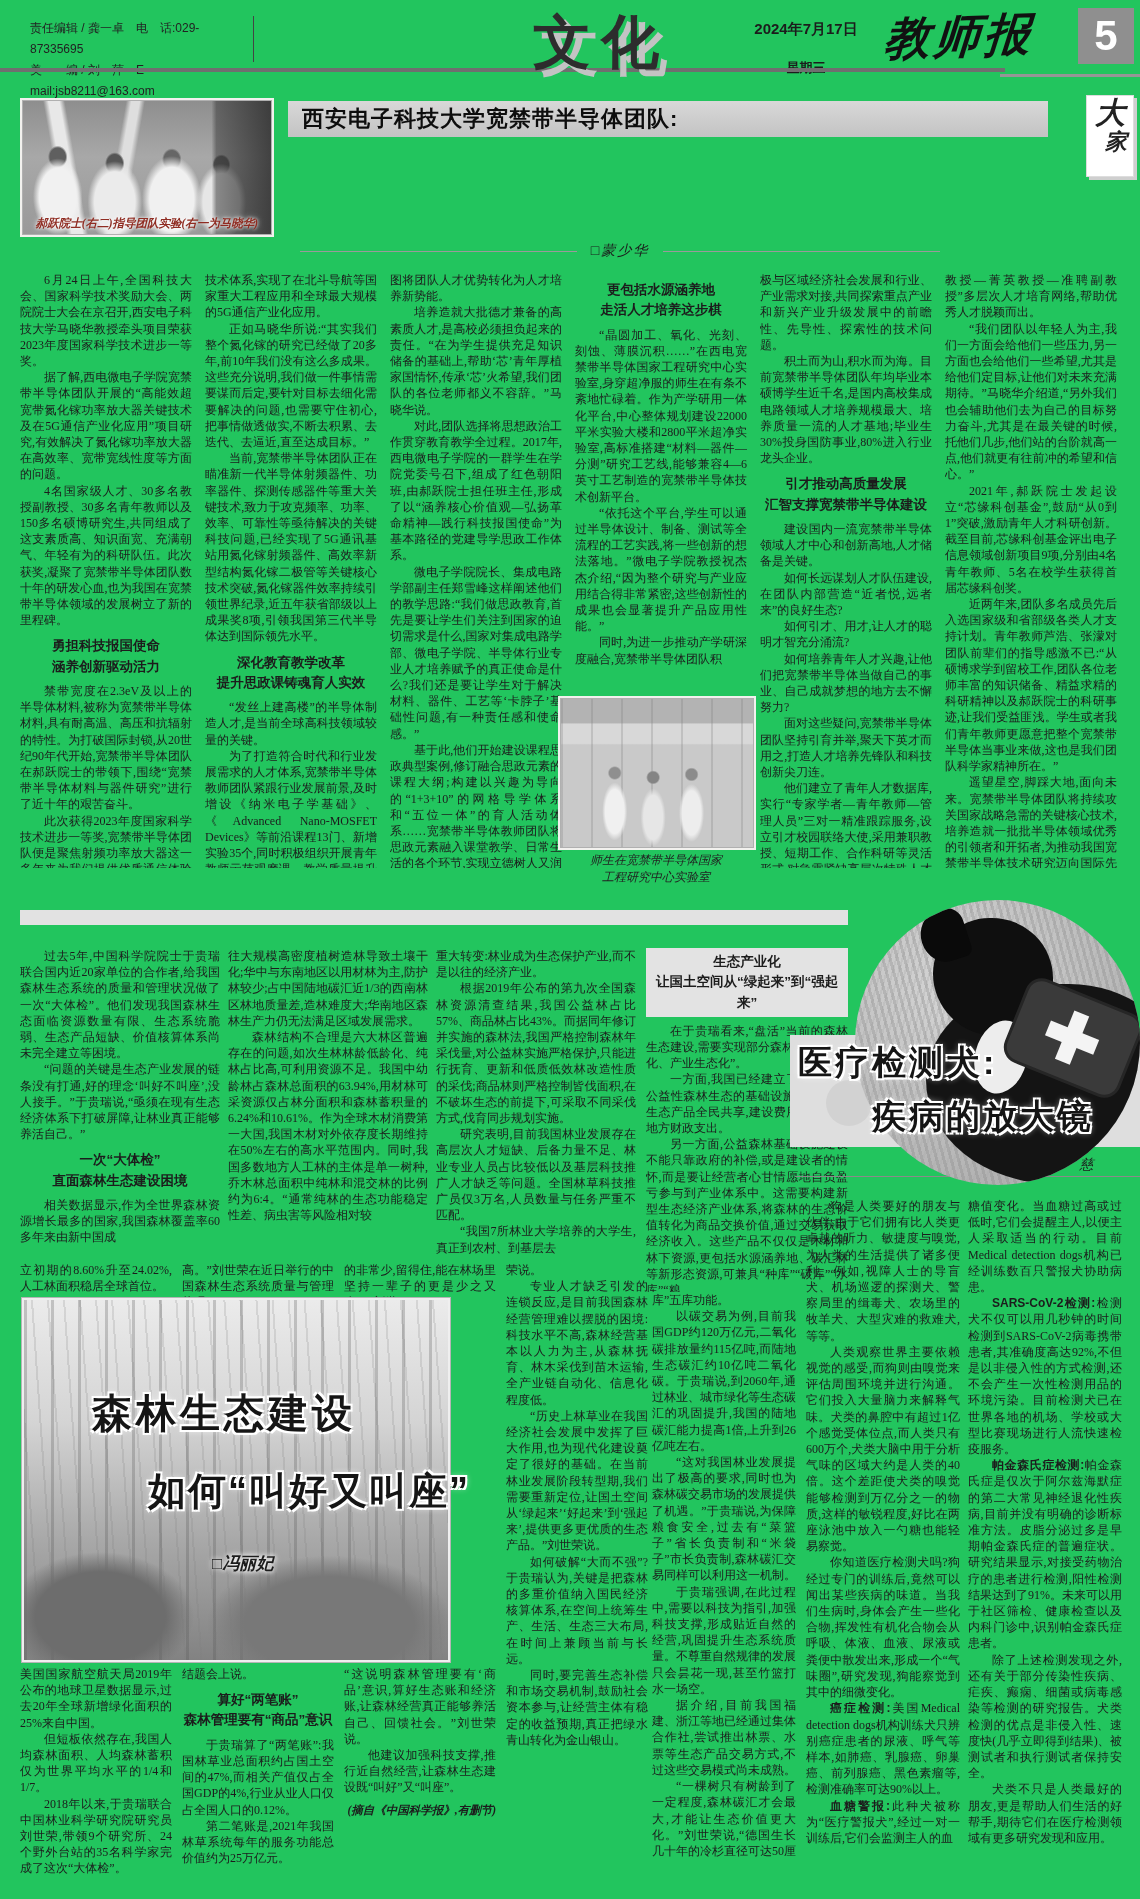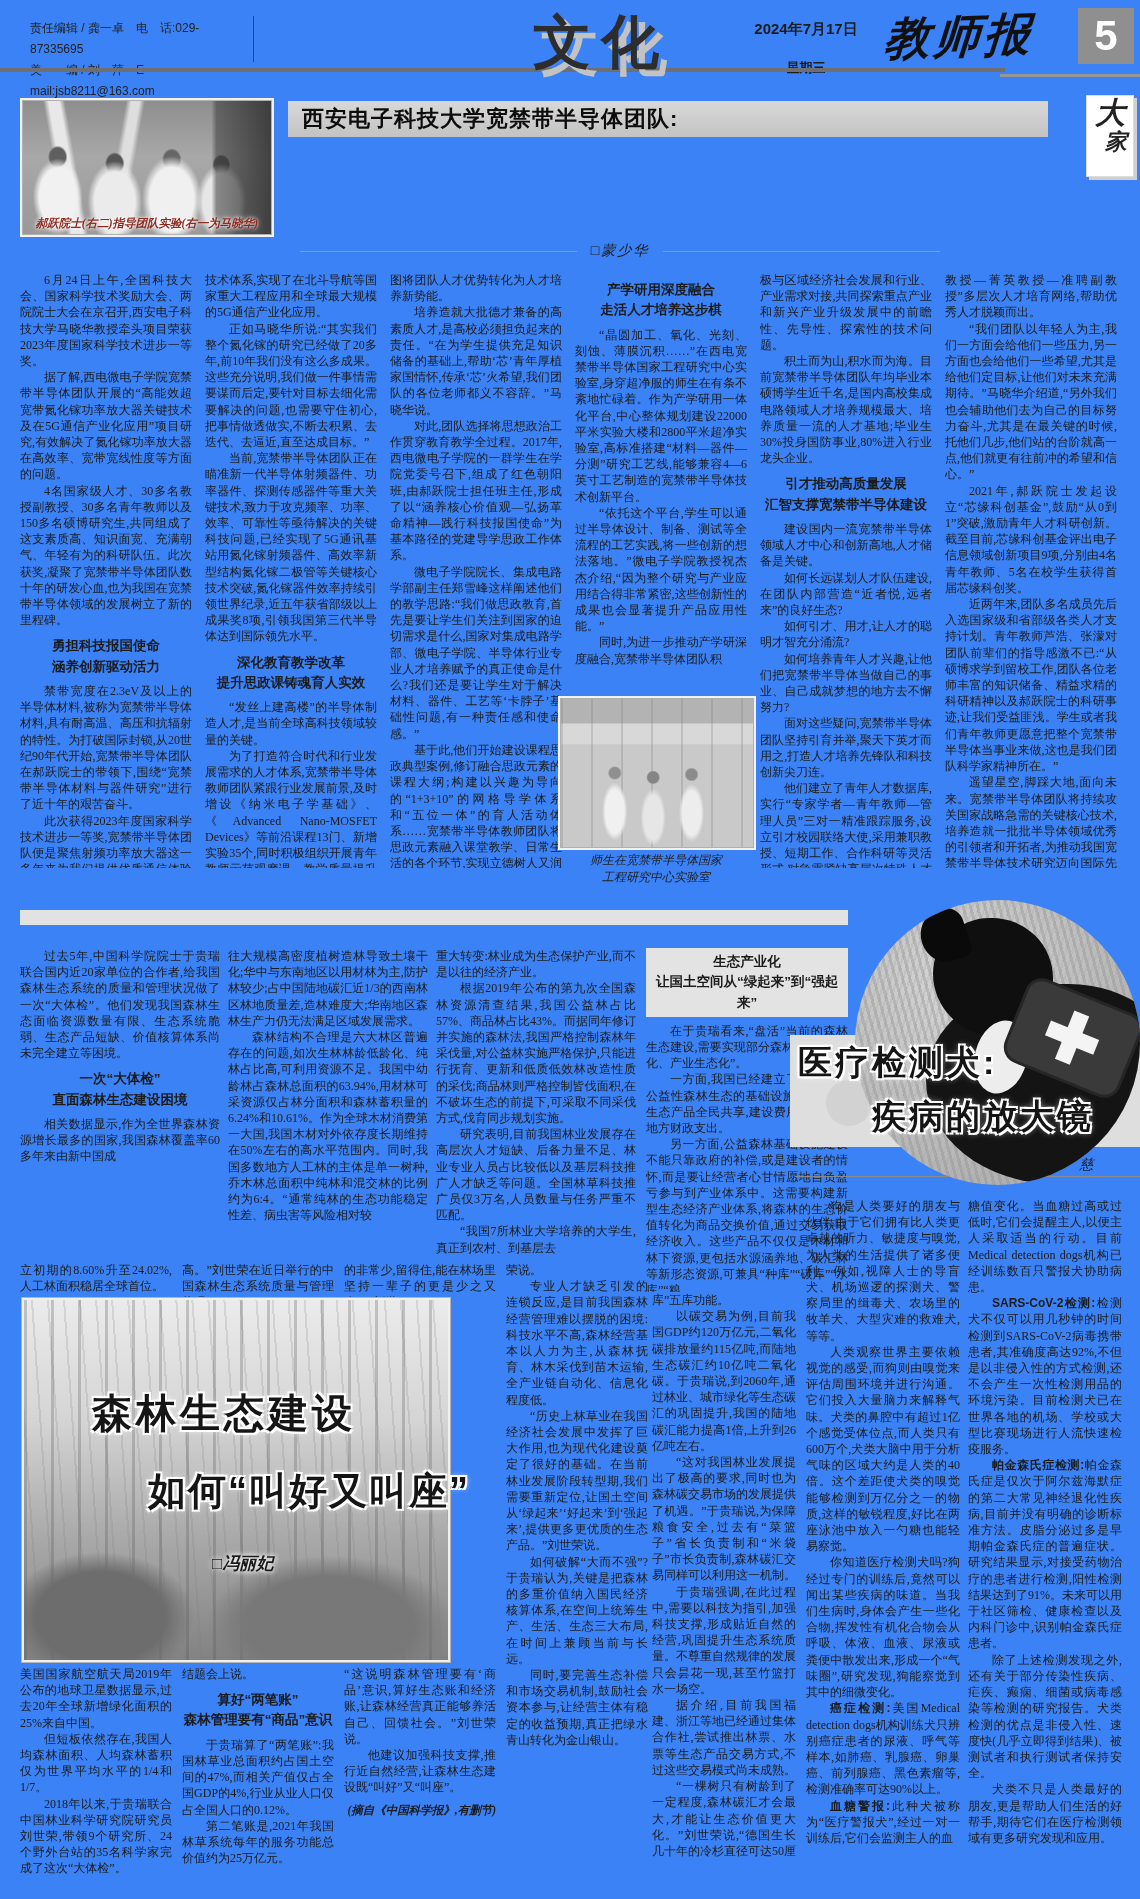--- a/index.html
+++ b/index.html
@@ -1,16 +1,16 @@
 <!DOCTYPE html>
 <html><head>
 <meta charset="utf-8">
 <style>
   html,body{margin:0;padding:0;background:#e8e6e2;}
-  .page{position:relative;width:1140px;height:1899px;margin:0 auto;background:#3b82f6;
+  .page{position:relative;width:1140px;height:1899px;margin:0 auto;background:#22c55e;
         overflow:hidden;font-family:"Liberation Serif",serif;color:#1c1c1c;}
   [data-abs]{position:absolute;}
   
   .ed-box{left:30px;top:18px;width:215px;font-size:12px;line-height:21px;color:#222;
           font-family:"Liberation Sans",sans-serif;}
   .ed-divider{left:253px;top:16px;width:0;height:46px;border-left:1.5px solid #444;}
   .section-title{left:533px;top:4px;font-size:58px;font-weight:900;letter-spacing:10px;
                  color:#2d2d2d;text-shadow:8px 7px 0 #c3c3c3;z-index:5;}
   .date-block{left:742px;top:20px;width:128px;text-align:center;
               font-family:"Liberation Sans",sans-serif;font-weight:bold;}
@@ -181,21 +181,21 @@
     </div>
   <div class="col" style="left:390px;top:272px;width:172px;height:596px">
       <p class="ni">图将团队人才优势转化为人才培养新势能。</p>
       <p>培养造就大批德才兼备的高素质人才,是高校必须担负起来的责任。“在为学生提供充足知识储备的基础上,帮助‘芯’青年厚植家国情怀,传承‘芯’火希望,我们团队的各位老师都义不容辞。”马晓华说。</p>
       <p>对此,团队选择将思想政治工作贯穿教育教学全过程。2017年,西电微电子学院的一群学生在学院党委号召下,组成了红色朝阳班,由郝跃院士担任班主任,形成了以“涵养核心价值观—弘扬革命精神—践行科技报国使命”为基本路径的党建导学思政工作体系。</p>
       <p>微电子学院院长、集成电路学部副主任郑雪峰这样阐述他们的教学思路:“我们做思政教育,首先是要让学生们关注到国家的迫切需求是什么,国家对集成电路学部、微电子学院、半导体行业专业人才培养赋予的真正使命是什么?我们还是要让学生对于解决材料、器件、工艺等‘卡脖子’基础性问题,有一种责任感和使命感。”</p>
       <p>基于此,他们开始建设课程思政典型案例,修订融合思政元素的课程大纲;构建以兴趣为导向的“1+3+10”的网格导学体系和“五位一体”的育人活动体系……宽禁带半导体教师团队将思政元素融入课堂教学、日常生活的各个环节,实现立德树人又润物无声。</p>
     </div>
   <div class="col" style="left:575px;top:272px;width:172px;height:420px">
       <div class="subhead">
-        <div>产学研用深度融合</div>
+        <div>更包括水源涵养地</div>
         <div>走活人才培养这步棋</div>
       </div>
       <p>“晶圆加工、氧化、光刻、刻蚀、薄膜沉积……”在西电宽禁带半导体国家工程研究中心实验室,身穿超净服的师生在有条不紊地忙碌着。作为产学研用一体化平台,中心整体规划建设22000平米实验大楼和2800平米超净实验室,高标准搭建“材料—器件—分测”研究工艺线,能够兼容4—6英寸工艺制造的宽禁带半导体技术创新平台。</p>
       <p>“依托这个平台,学生可以通过半导体设计、制备、测试等全流程的工艺实践,将一些创新的想法落地。”微电子学院教授祝杰杰介绍,“因为整个研究与产业应用结合得非常紧密,这些创新性的成果也会显著提升产品应用性能。”</p>
       <p>同时,为进一步推动产学研深度融合,宽禁带半导体团队积</p>
     </div>
   <div class="col" style="left:760px;top:272px;width:172px;height:596px">
       <p class="ni">极与区域经济社会发展和行业、产业需求对接,共同探索重点产业和新兴产业升级发展中的前瞻性、先导性、探索性的技术问题。</p>
       <p>积土而为山,积水而为海。目前宽禁带半导体团队年均毕业本硕博学生近千名,是国内高校集成电路领域人才培养规模最大、培养质量一流的人才基地;毕业生30%投身国防事业,80%进入行业龙头企业。</p>
       <div class="subhead">
@@ -220,20 +220,21 @@
   <div data-abs="" class="photo photo-clean"></div>
   <div data-abs="" class="inner-cap">
     <div>师生在宽禁带半导体国家</div>
     <div>工程研究中心实验室</div>
   </div>
 
   <div data-abs="" class="sep-bar"></div>
 
   <div class="col" style="left:20px;top:948px;width:200px;height:312px">
       <p>过去5年,中国科学院院士于贵瑞联合国内近20家单位的合作者,给我国森林生态系统的质量和管理状况做了一次“大体检”。他们发现我国森林生态面临资源数量有限、生态系统脆弱、生态产品短缺、价值核算体系尚未完全建立等困境。</p>
+      <p>“问题的关键是生态产业发展的链条没有打通,好的理念‘叫好不叫座’,没人接手。”于贵瑞说,“亟须在现有生态经济体系下打破屏障,让林业真正能够养活自己。”</p>
       <div class="subhead">
         <div>一次“大体检”</div>
         <div>直面森林生态建设困境</div>
       </div>
       <p>相关数据显示,作为全世界森林资源增长最多的国家,我国森林覆盖率60多年来由新中国成</p>
     </div>
   <div class="col" style="left:228px;top:948px;width:200px;height:312px">
       <p class="ni">往大规模高密度植树造林导致土壤干化;华中与东南地区以用材林为主,防护林较少;占中国陆地碳汇近1/3的西南林区林地质量差,造林难度大;华南地区森林生产力仍无法满足区域发展需求。</p>
       <p>森林结构不合理是六大林区普遍存在的问题,如次生林林龄低龄化、纯林占比高,可利用资源不足。我国中幼龄林占森林总面积的63.94%,用材林可采资源仅占林分面积和森林蓄积量的6.24%和10.61%。作为全球木材消费第一大国,我国木材对外依存度长期维持在50%左右的高水平范围内。同时,我国多数地方人工林的主体是单一树种,乔木林总面积中纯林和混交林的比例约为6:4。“通常纯林的生态功能稳定性差、病虫害等风险相对较</p>
     </div>

